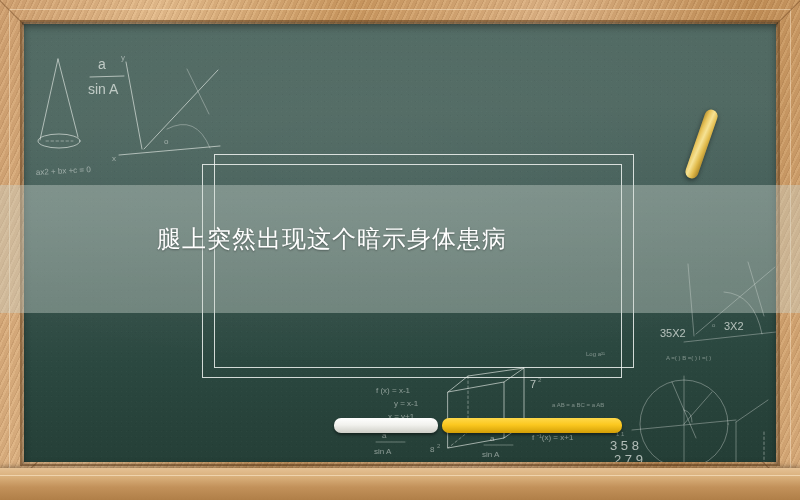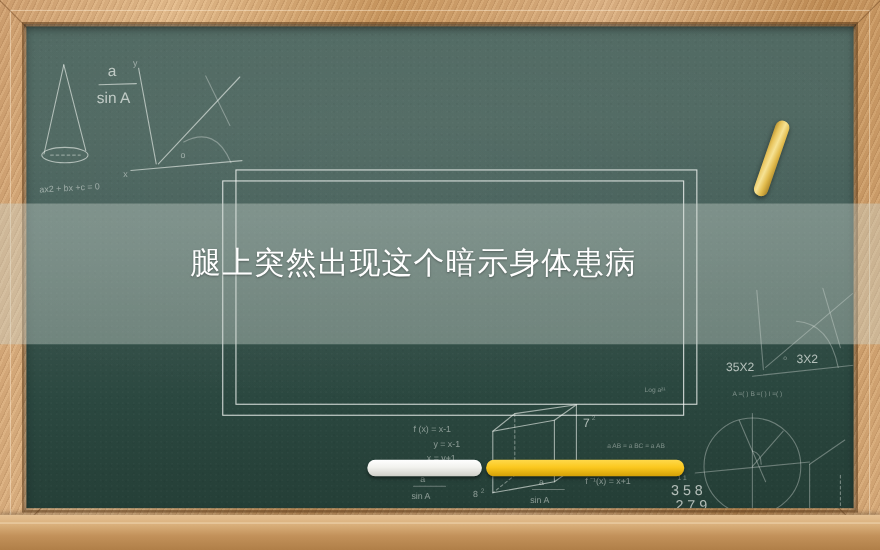--- a/index.html
+++ b/index.html
@@ -128,27 +128,26 @@
   .outline-rect.front { left: 178px; top: 140px; width: 420px; height: 214px; }
 
   
   .headline {
     position: absolute;
     left: 0; top: 219px;
     width: 664px;
     text-align: center;
     z-index: 6;
     font-family: "DejaVu Sans", "Liberation Sans", sans-serif;
-    font-size: 28px;
+    font-size: 24px;
     line-height: 40px;
     letter-spacing: 1px;
     color: #ffffff;
     text-shadow: 0 1px 2px rgba(0,0,0,0.35);
     white-space: nowrap;
-    margin-left: 44px;
   }
 
   
   .chalk-stick-wall {
     position: absolute;
     left: 671px; top: 84px;
     width: 13px; height: 72px;
     border-radius: 7px;
     background: linear-gradient(95deg, #b8912f 0%, #e8c45c 22%, #f6e294 45%, #e2bc4e 70%, #a98324 100%);
     box-shadow: 0 2px 5px rgba(0,0,0,0.45);

